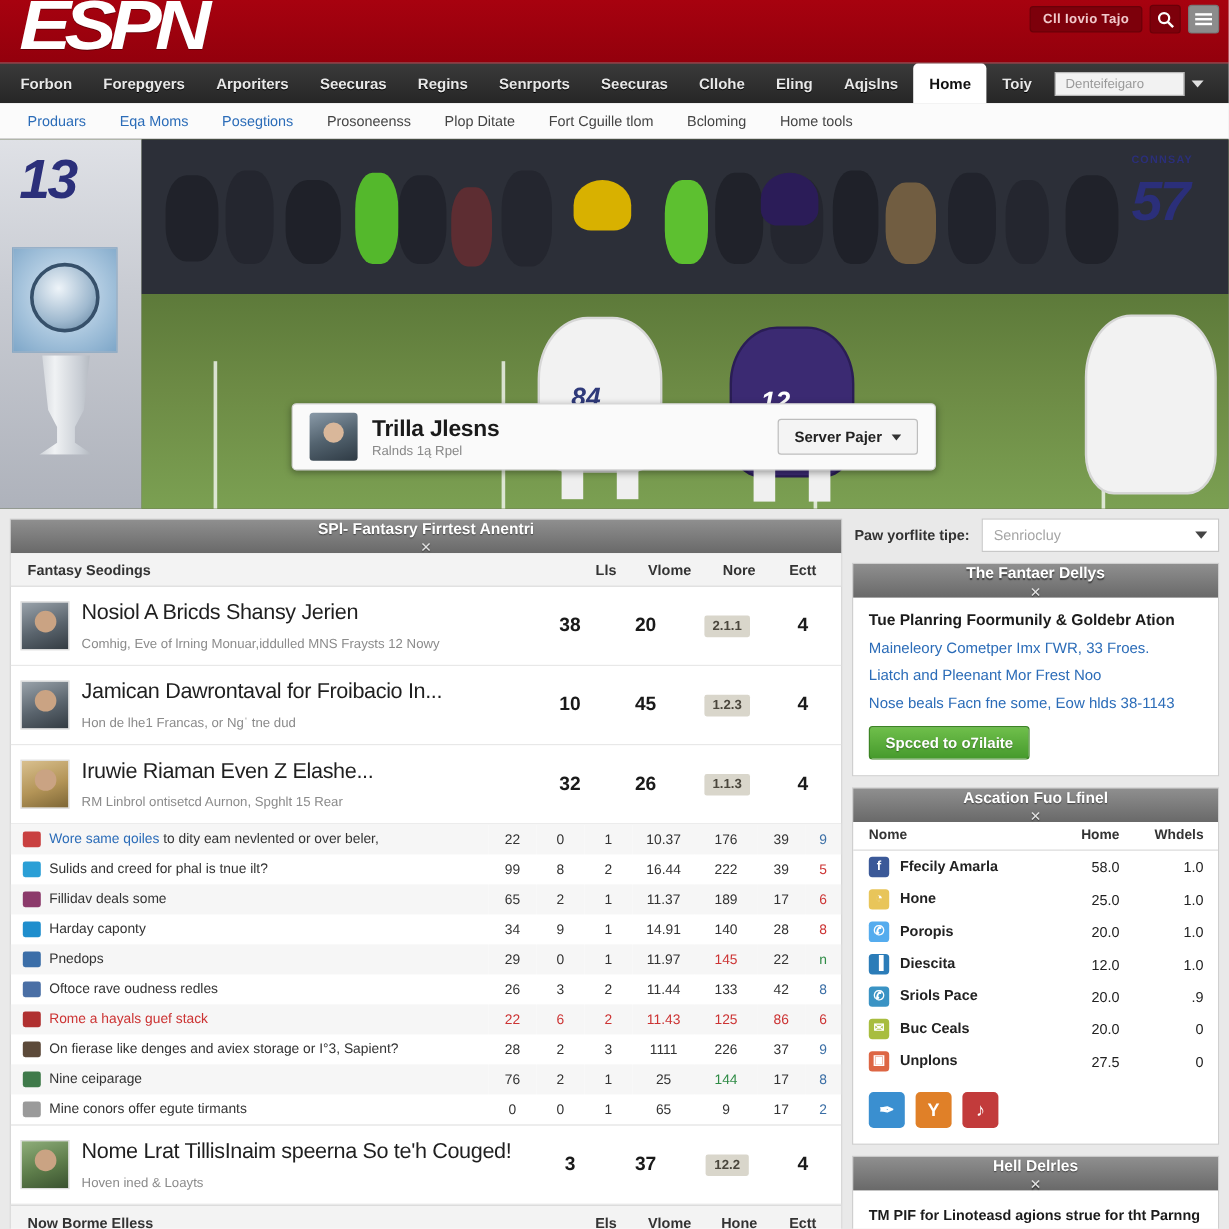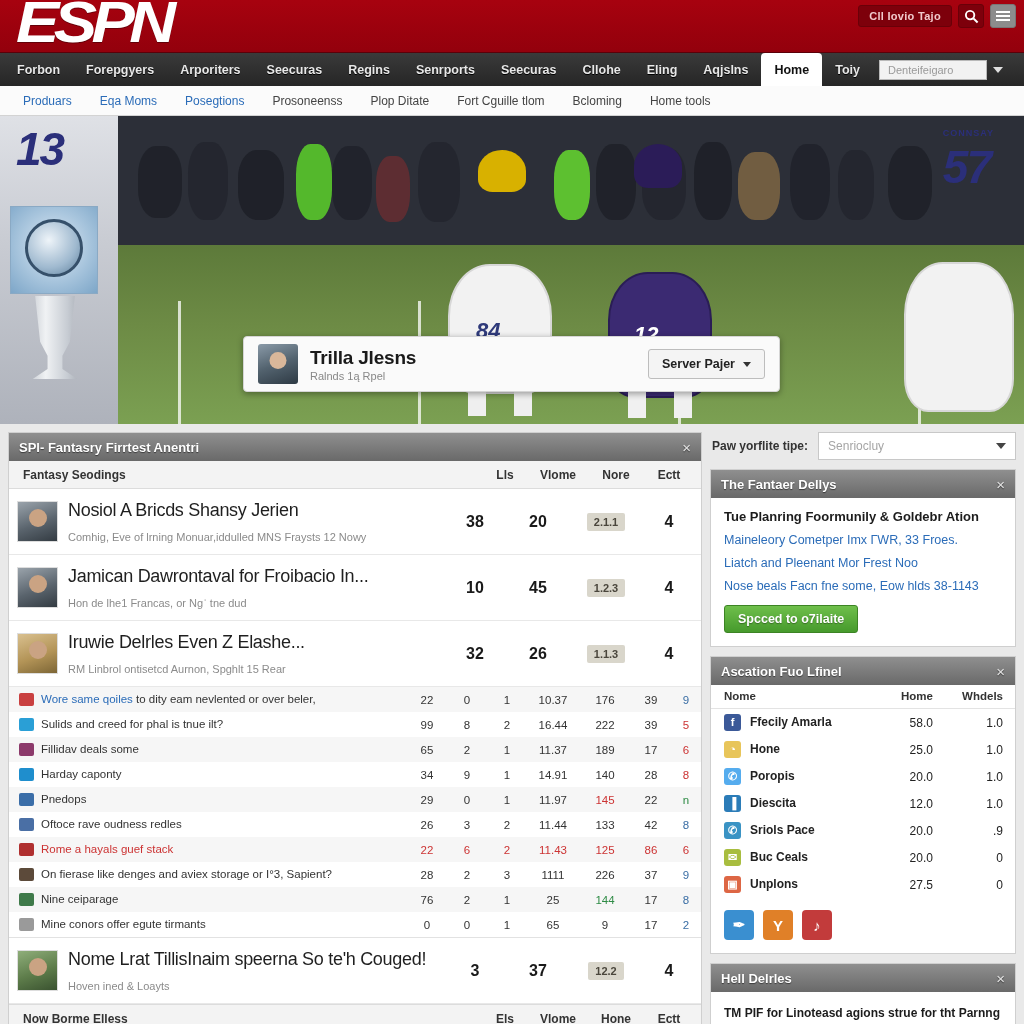--- a/index.html
+++ b/index.html
@@ -150,20 +150,21 @@
   .col-main { width:694px; flex:0 0 694px; }
   .col-side { width:306px; flex:0 0 306px; }
 
   
   .panel { background:#fff; border:1px solid #cfcfcf; margin-bottom:9px; }
   .panel-head {
     height:28px; display:flex; align-items:center; justify-content:space-between;
     padding:0 10px; color:#fff; font-weight:bold; font-size:13px;
     background:linear-gradient(180deg,#8f8f8f 0%, #696969 100%);
     text-shadow:0 1px 1px rgba(0,0,0,.5);
+    flex-direction:column;
   }
   .panel-head .x { font-size:15px; color:#e2e2e2; font-weight:normal; }
 
   
   .tbl-head {
     display:flex; align-items:center; background:#f3f3f3;
     border-bottom:1px solid #dcdcdc; height:28px; padding:0 8px;
     font-size:12px; font-weight:bold; color:#333;
   }
   .tbl-head .lbl { flex:1; padding-left:6px; }
@@ -408,21 +409,21 @@
         </div>
         <div class="bigcell">10</div>
         <div class="bigcell w60">45</div>
         <div class="bigcell w60"><span class="badge">1.2.3</span></div>
         <div class="bigcell">4</div>
       </div>
 
       <div class="big-row">
         <div class="big-av tan"></div>
         <div class="big-txt">
-          <div class="big-title">Iruwie Delrles Even Z Elashe...</div>
+          <div class="big-title">Iruwie Riaman Even Z Elashe...</div>
           <div class="big-sub">RM Linbrol ontisetcd Aurnon, Spghlt 15 Rear</div>
         </div>
         <div class="bigcell">32</div>
         <div class="bigcell w60">26</div>
         <div class="bigcell w60"><span class="badge">1.1.3</span></div>
         <div class="bigcell">4</div>
       </div>
 
       <table class="dense">
         <tbody id="dense-body">

